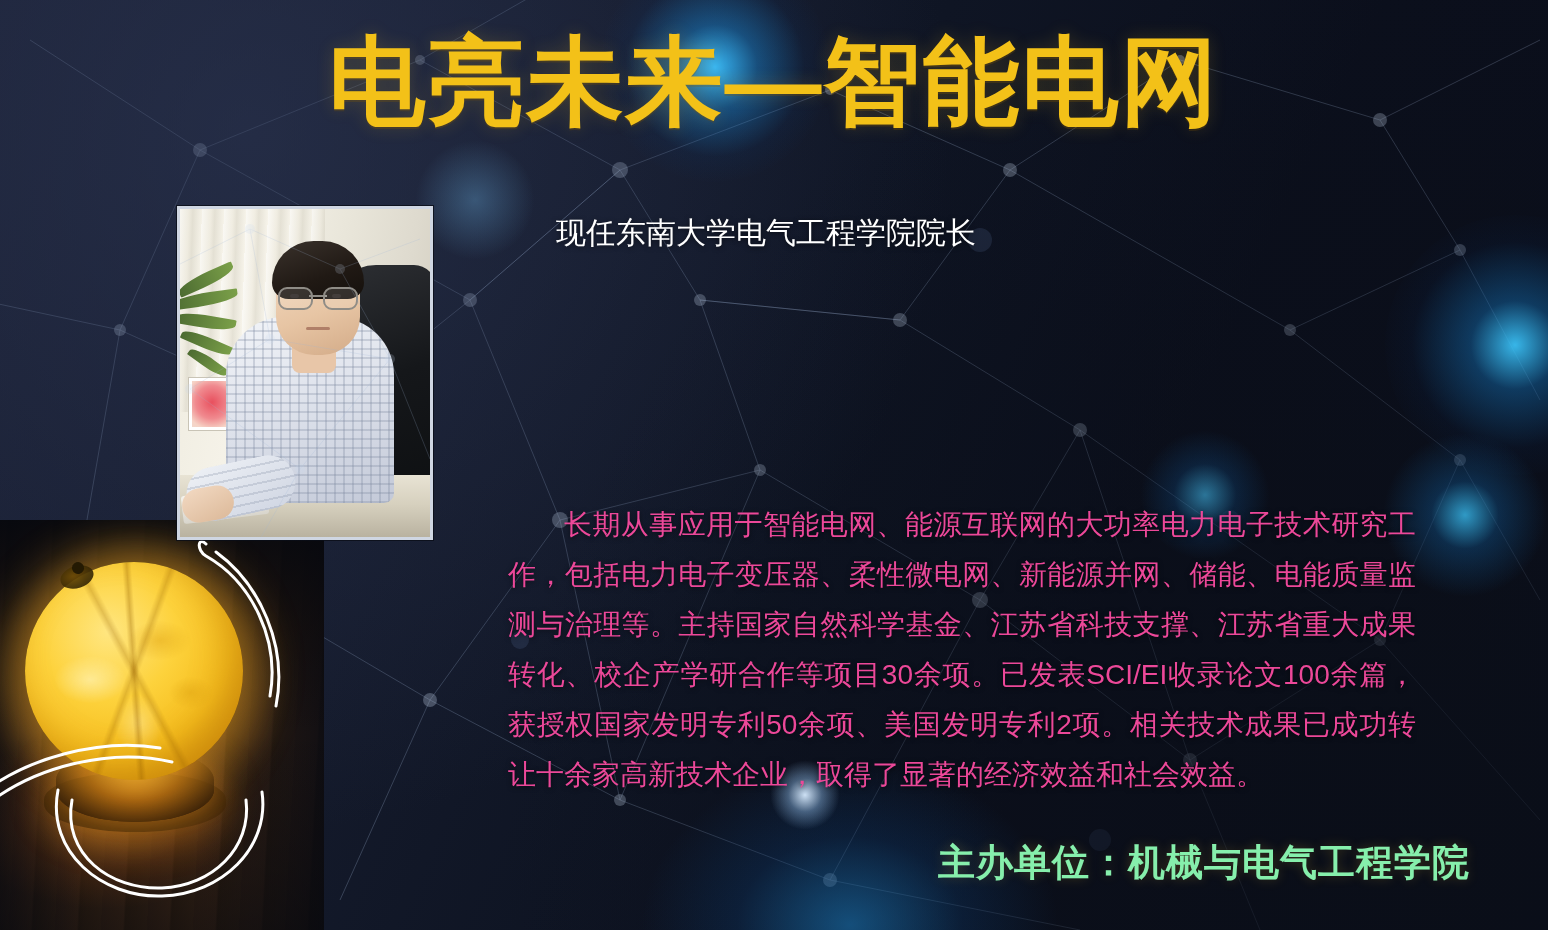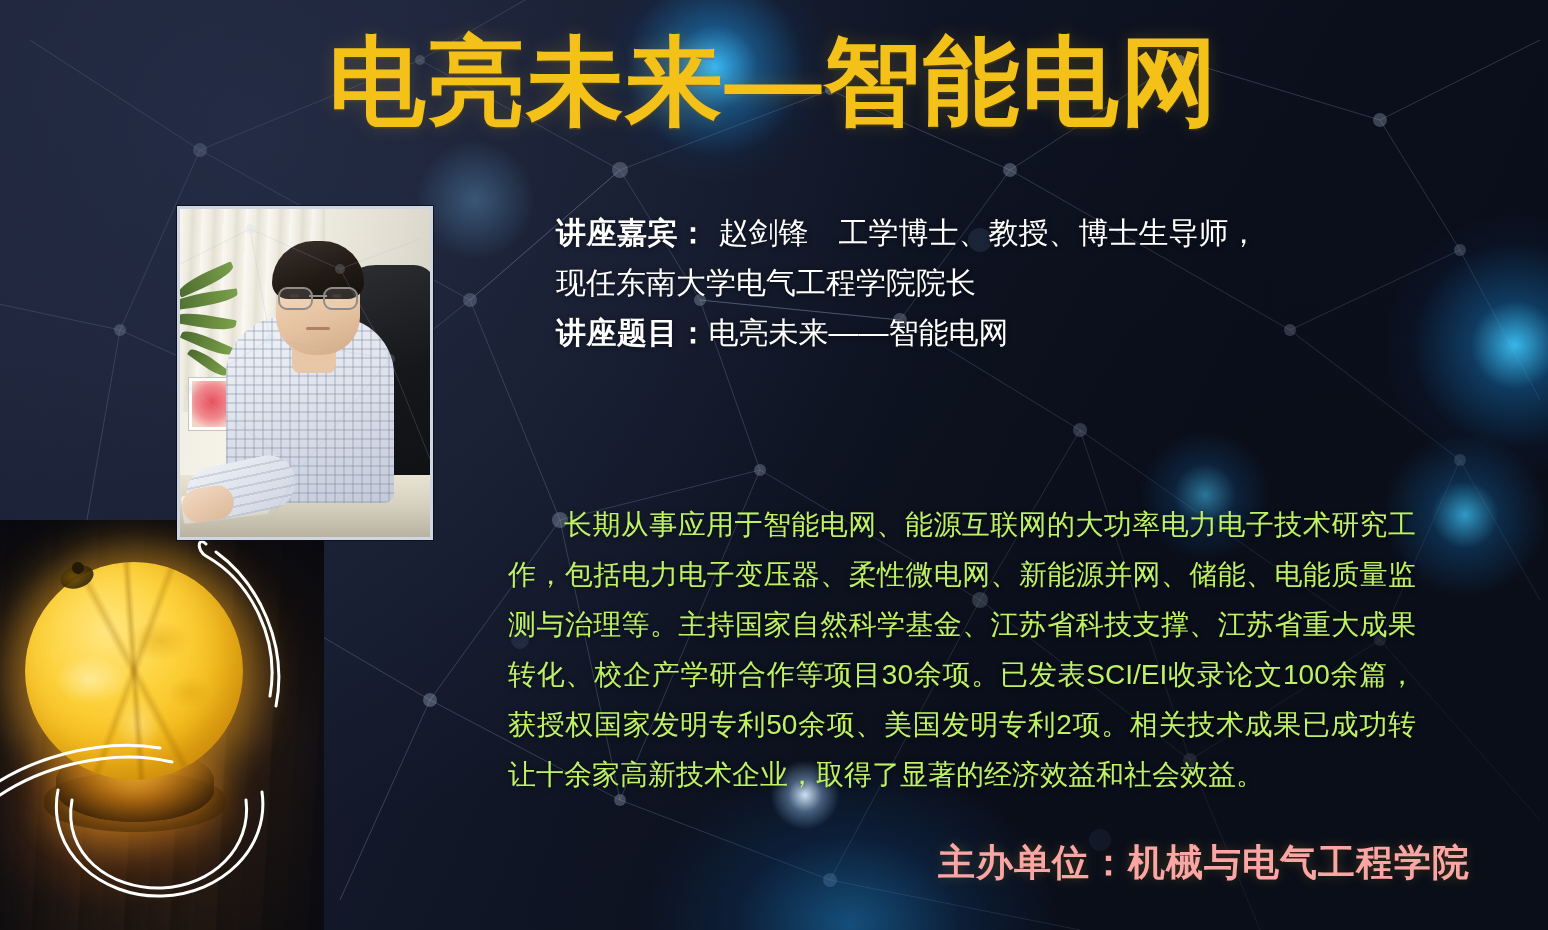--- a/index.html
+++ b/index.html
@@ -180,35 +180,35 @@
     white-space:nowrap;
     text-shadow:0 1px 5px rgba(0,0,0,.6);
   }
   .info-line .lbl{font-weight:700;letter-spacing:.5px;}
   .info-line .val{font-weight:400;}
   .info-line .val.gap{margin-left:10px;}
 
   
   .bio{
     position:absolute;left:508px;top:500px;width:908px;
-    color:#bef264;
+    color:#ec4899;
     font-size:28px;
     line-height:50px;
     text-align:justify;
     text-indent:56px;
     text-shadow:0 1px 5px rgba(0,0,0,.6);
   }
 
   
   .footer{
     position:absolute;right:78px;top:838px;
     font-size:37px;
     font-weight:700;
     letter-spacing:1px;
-    color:#fca5a5;
+    color:#86efac;
     white-space:nowrap;
     text-shadow:0 0 12px rgba(255,200,40,.22);
   }
 </style>
 </head>
 <body>
 
 <div class="poster">
 
   <div class="bg-base"></div>
@@ -360,27 +360,21 @@
             <circle cx="120" cy="260" r="5"></circle>
         </g>
       </svg>
     </div>
   </div>
 
   <div class="title">电亮未来—智能电网</div>
 
   <div class="info">
     <div class="info-line">
-      <span class="lbl">讲座嘉宾：</span><span class="val gap">赵剑锋　工学博士、教授、博士生导师，</span>
-    </div>
-    <div class="info-line">
       <span class="val">现任东南大学电气工程学院院长</span>
     </div>
-    <div class="info-line">
-      <span class="lbl">讲座题目：</span><span class="val">电亮未来——智能电网</span>
-    </div>
   </div>
 
   <div class="bio">长期从事应用于智能电网、能源互联网的大功率电力电子技术研究工作，包括电力电子变压器、柔性微电网、新能源并网、储能、电能质量监测与治理等。主持国家自然科学基金、江苏省科技支撑、江苏省重大成果转化、校企产学研合作等项目30余项。已发表SCI/EI收录论文100余篇，获授权国家发明专利50余项、美国发明专利2项。相关技术成果已成功转让十余家高新技术企业，取得了显著的经济效益和社会效益。</div>
 
   <div class="footer">主办单位：机械与电气工程学院</div>
 
 </div>
 
 </body></html>

